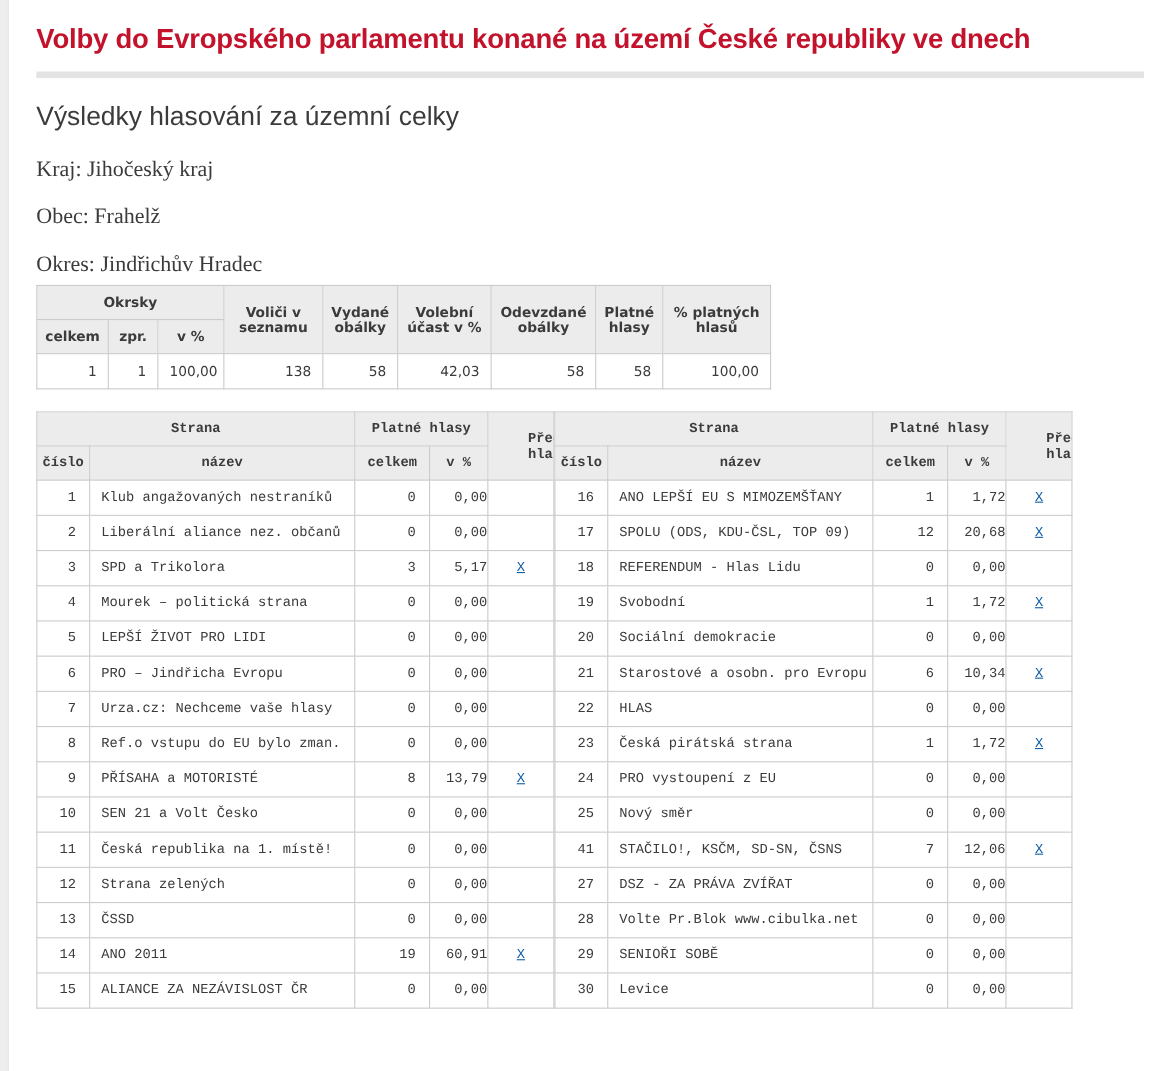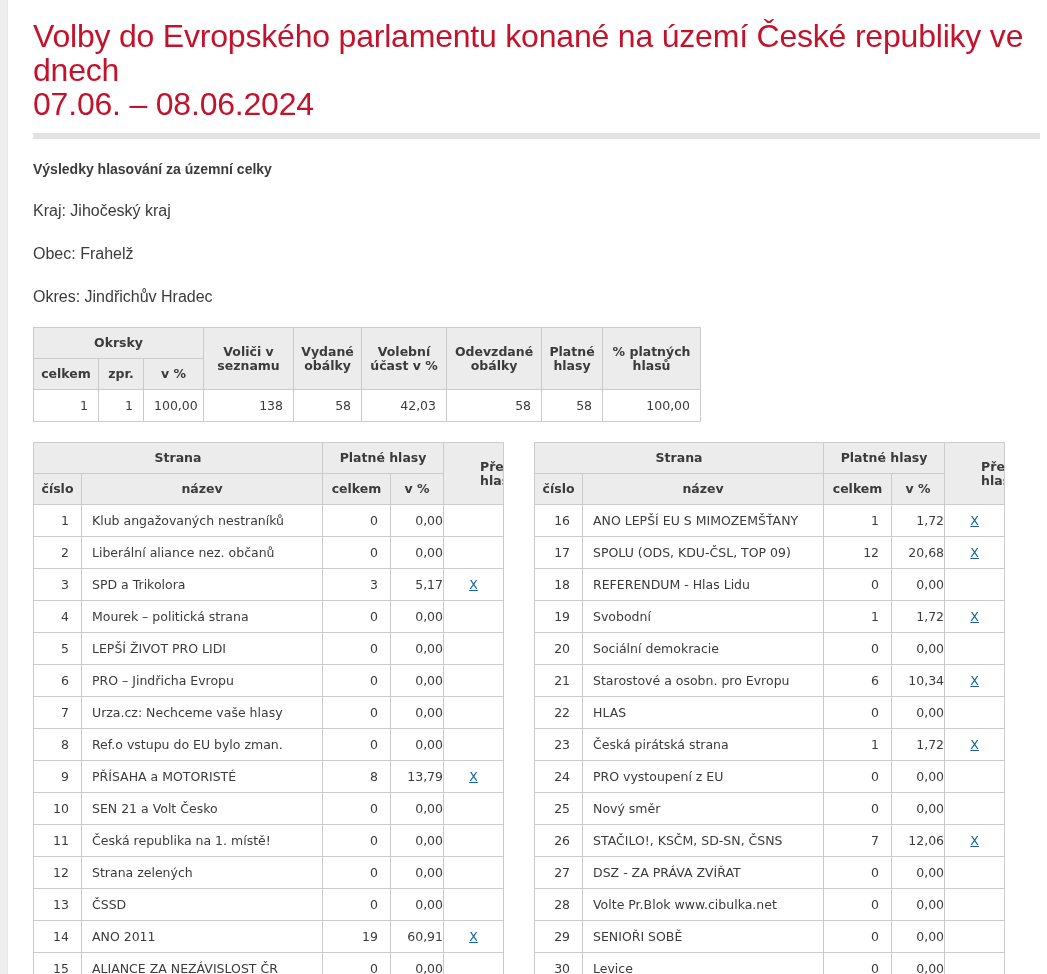--- a/index.html
+++ b/index.html
@@ -17,64 +17,63 @@
     background:#ffffff;color:var(--text);
     font-family:"DejaVu Sans","Liberation Sans",sans-serif;
   }
   .gutter{
     position:absolute;left:0;top:0;width:8px;height:974px;
     background:#eeeeee;border-right:1px solid #e6e6e6;
   }
   .content{position:absolute;left:33px;top:0;width:1007px;}
   h1.title{
     margin:19px 0 0 0;
-    font-family:"Liberation Sans",sans-serif;font-weight:normal;
-    font-size:32px;line-height:34px;letter-spacing:-0.2px;
+    font-family:"Liberation Sans",sans-serif;font-weight:bold;
+    font-size:25px;line-height:34px;letter-spacing:-0.2px;
     color:var(--accent);
   }
   .divider{margin-top:12px;width:1007px;height:6px;background:var(--divider);}
   h2.subtitle{
     margin:22px 0 0 0;
-    font-family:"Liberation Sans",sans-serif;font-weight:bold;
-    font-size:14px;color:var(--text);
+    font-family:"Liberation Sans",sans-serif;font-weight:normal;
+    font-size:24px;color:var(--text);
   }
   p.loc{
     margin:24px 0 0 0;
-    font-family:Liberation Sans, sans-serif;
-    font-size:16px;line-height:19px;color:var(--text);
+    font-family:Liberation Serif, serif;
+    font-size:20px;line-height:19px;color:var(--text);
   }
   table{border-collapse:collapse;table-layout:fixed;font-size:12.5px;color:var(--text);}
   th,td{border:1px solid var(--border);overflow:hidden;}
   th{
     background:var(--head-bg);font-weight:bold;text-align:center;
     padding:8px 4px;line-height:14px;
   }
   td{background:#ffffff;padding:8px 10px;line-height:15px;white-space:nowrap;}
-  .summary{margin-top:21px;width:667px;}
+  .summary{margin-top:9px;width:667px;}
   .summary td{text-align:right;padding-right:10px;}
-  .tables{display:flex;gap:30px;margin-top:20px;}
+  .tables{display:flex;margin-top:20px;font-family:Liberation Mono, monospace;}
   .party{width:470px;}
   .party td.c-num{text-align:right;padding-right:12px;}
   .party td.c-name{text-align:left;}
   .party td.c-total{text-align:right;padding-right:12px;}
   .party td.c-pct{text-align:right;padding-right:0;}
   .party td.c-pref{text-align:center;padding:8px 4px;}
   .party a.pref-link{color:var(--link);text-decoration:underline;}
   .th-stack span{display:block;margin-left:32px;}
 </style>
 </head>
 <body>
 
 <div class="gutter"></div>
 
 <div class="content">
 
   <h1 class="title">
     <span>Volby do Evropského parlamentu konané na území České republiky ve dnech</span><br>
-    <span>07.06. – 08.06.2024</span>
   </h1>
 
   <div class="divider"></div>
 
   <h2 class="subtitle">Výsledky hlasování za územní celky</h2>
 
   <p class="loc">Kraj: Jihočeský kraj</p>
   <p class="loc">Obec: Frahelž</p>
   <p class="loc">Okres: Jindřichův Hradec</p>
 
@@ -345,21 +344,21 @@
             <td class="c-pref"></td>
           </tr>
           <tr>
             <td class="c-num">25</td>
             <td class="c-name">Nový směr</td>
             <td class="c-total">0</td>
             <td class="c-pct">0,00</td>
             <td class="c-pref"></td>
           </tr>
           <tr>
-            <td class="c-num">26</td>
+            <td class="c-num">41</td>
             <td class="c-name">STAČILO!, KSČM, SD-SN, ČSNS</td>
             <td class="c-total">7</td>
             <td class="c-pct">12,06</td>
             <td class="c-pref"><a href="#" class="pref-link">X</a></td>
           </tr>
           <tr>
             <td class="c-num">27</td>
             <td class="c-name">DSZ - ZA PRÁVA ZVÍŘAT</td>
             <td class="c-total">0</td>
             <td class="c-pct">0,00</td>

